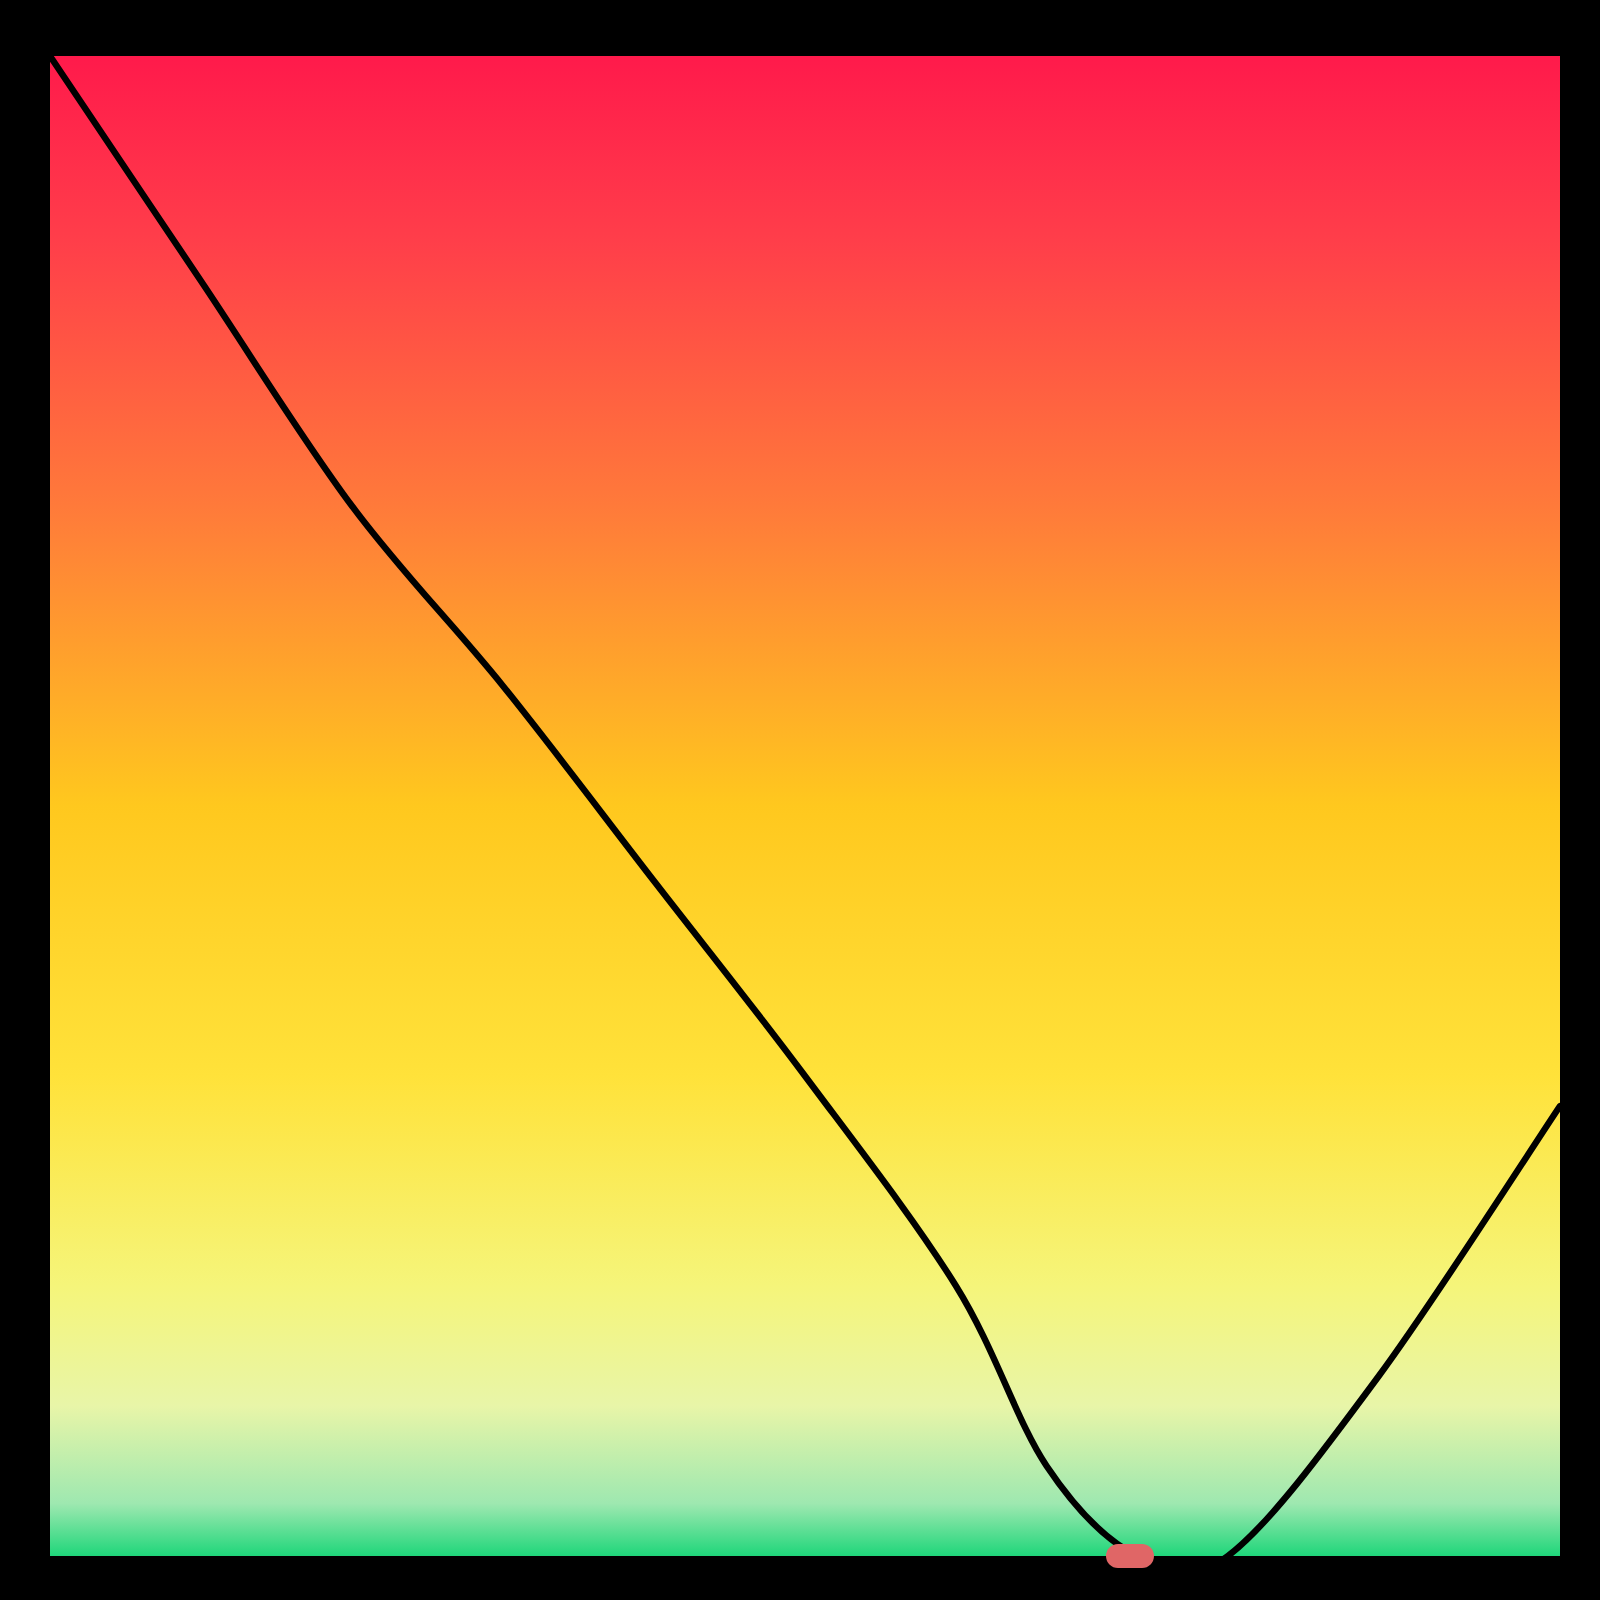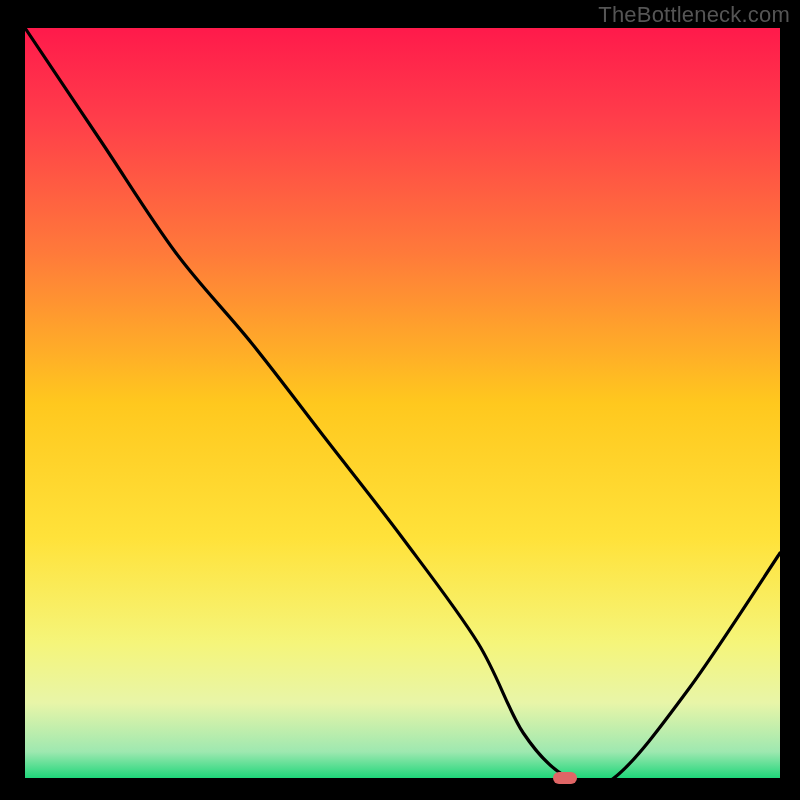--- a/index.html
+++ b/index.html
@@ -41,21 +41,20 @@
     height: 12px;
     border-radius: 6px;
     background: #e06666;
     left: 0; top: 0;
   }
 </style>
 </head>
 <body>
 
 <div class="frame">
-  <div class="watermark">TheBottleneck.com</div>
   <div class="plot">
     <svg id="svg" width="755" height="750" viewBox="0 0 755 750">
       <defs>
         <linearGradient id="bg" x1="0" y1="0" x2="0" y2="1">
             <stop offset="0%" stop-color="#ff1a4b"></stop>
             <stop offset="12%" stop-color="#ff3d4a"></stop>
             <stop offset="30%" stop-color="#ff7a3a"></stop>
             <stop offset="50%" stop-color="#ffc81e"></stop>
             <stop offset="68%" stop-color="#ffe23a"></stop>
             <stop offset="82%" stop-color="#f5f57a"></stop>

